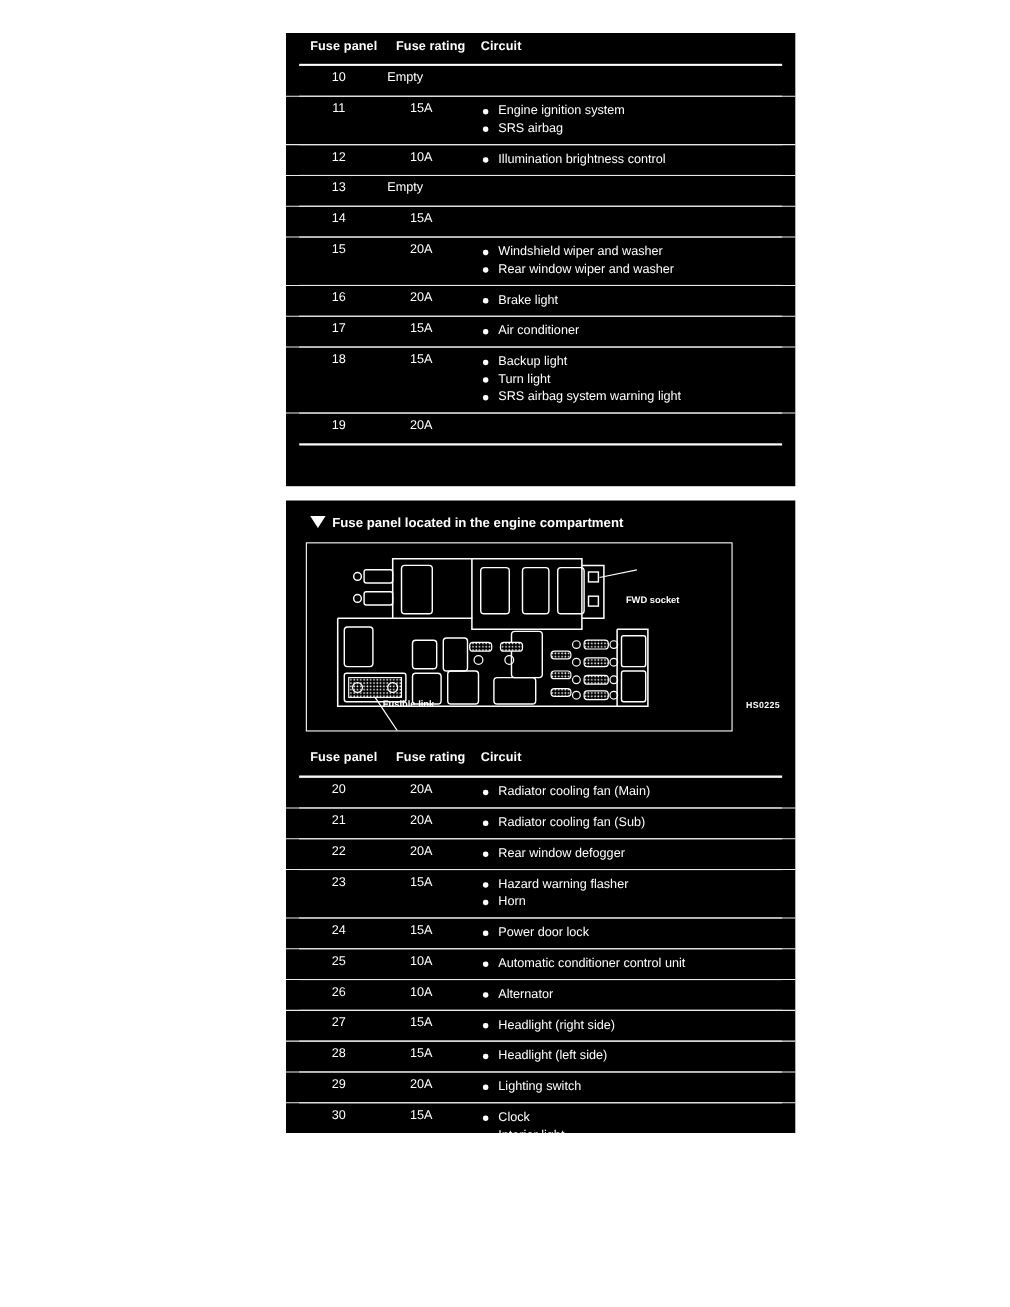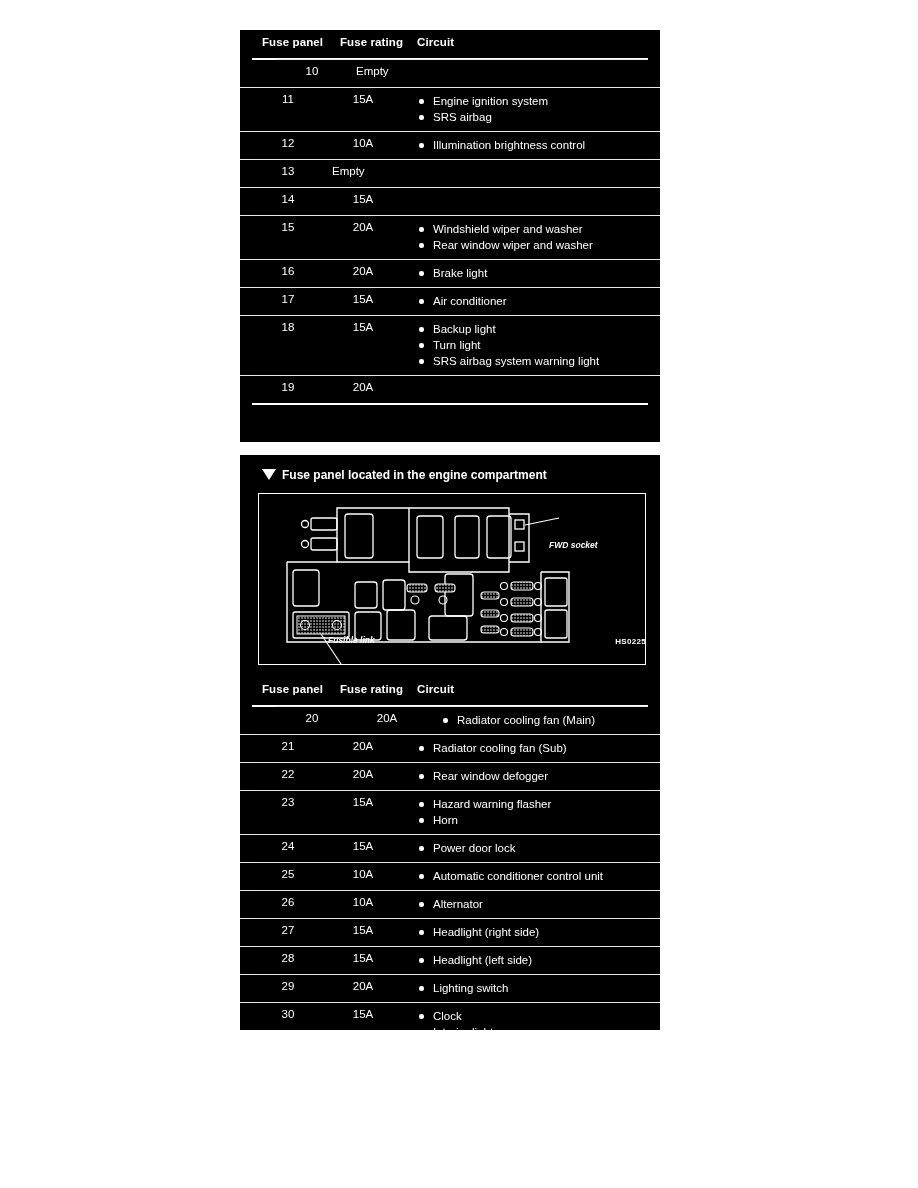--- a/index.html
+++ b/index.html
@@ -1,50 +1,50 @@
 <!DOCTYPE html>
 <html><head>
 <meta charset="utf-8">
 <style>
   html,body{margin:0;padding:0;background:#ffffff;}
   body{width:918px;height:1188px;position:relative;font-family:"Liberation Sans",sans-serif;-webkit-font-smoothing:none;}
 
-  .panel{position:absolute;left:240px;width:420px;background:#000000;}
+  .panel{position:absolute;left:260px;width:463px;background:#000000;}
   #panel-top{top:30px;height:412px;}
   #panel-bottom{top:455px;height:575px;}
 
   
   .fuse-table{position:absolute;left:0;top:0;width:100%;}
   .thead{position:relative;height:30px;}
   .thead .rule-bottom{position:absolute;left:12px;right:12px;bottom:0;height:2px;background:#ffffff;}
   .hcell{position:absolute;top:6px;color:#ffffff;font-size:11.5px;font-weight:bold;letter-spacing:.1px;}
   .h-panel{left:22px;}
   .h-rating{left:100px;}
   .h-circuit{left:177px;}
 
   .row{position:relative;border-top:1px solid rgba(255,255,255,.92);}
-  .row:first-of-type{border-top:none;margin-left:24px;}
+  .row:first-of-type{border-top:none;}
   .row .sep{position:absolute;left:12px;right:12px;top:-1px;height:1px;background:#e8e8e8;}
   .row-inner{position:relative;padding:5px 0 6px 0;min-height:16px;}
   .c-num{position:absolute;left:22px;top:5px;width:52px;text-align:center;color:#ffffff;font-size:11.5px;}
   .c-rate{position:absolute;left:92px;top:5px;width:62px;text-align:center;color:#ffffff;font-size:11.5px;}
   .c-circ{margin-left:177px;padding-right:14px;}
   .bullet-line{position:relative;color:#ffffff;font-size:11.5px;line-height:16px;padding-left:16px;white-space:nowrap;}
   .bullet-line::before{content:"";position:absolute;left:2px;top:6px;width:4.5px;height:4.5px;border-radius:50%;background:#ffffff;}
   .plain-rate{position:absolute;left:92px;top:5px;width:62px;text-align:left;color:#ffffff;font-size:11.5px;}
   .table-endrule{position:absolute;left:12px;right:12px;height:2px;background:#ffffff;}
 
   
   .sect-title{position:absolute;left:22px;top:13px;color:#ffffff;font-size:12px;font-weight:bold;white-space:nowrap;}
   .tri{display:inline-block;width:0;height:0;border-left:7px solid transparent;border-right:7px solid transparent;border-top:11px solid #ffffff;vertical-align:-1px;margin-right:6px;}
 
   
   .diagram{position:absolute;left:18px;top:38px;width:386px;height:170px;border:1px solid #ffffff;}
   .diagram svg{display:block;}
-  .dg-label{position:absolute;color:#ffffff;font-size:8.5px;font-weight:bold;white-space:nowrap;font-style:italic;}
+  .dg-label{position:absolute;color:#ffffff;font-size:8.5px;font-weight:bold;white-space:nowrap;}
   #fwd-label{left:290px;top:46px;}
   #fusible-label{left:88px;top:180px;}
   #code-label{position:absolute;right:14px;top:182px;color:#ffffff;font-size:8px;font-weight:bold;letter-spacing:.3px;}
 </style>
 </head>
 <body>
 
 <div class="panel" id="panel-top">
   <div class="fuse-table" id="table-top">
     <div class="thead">

